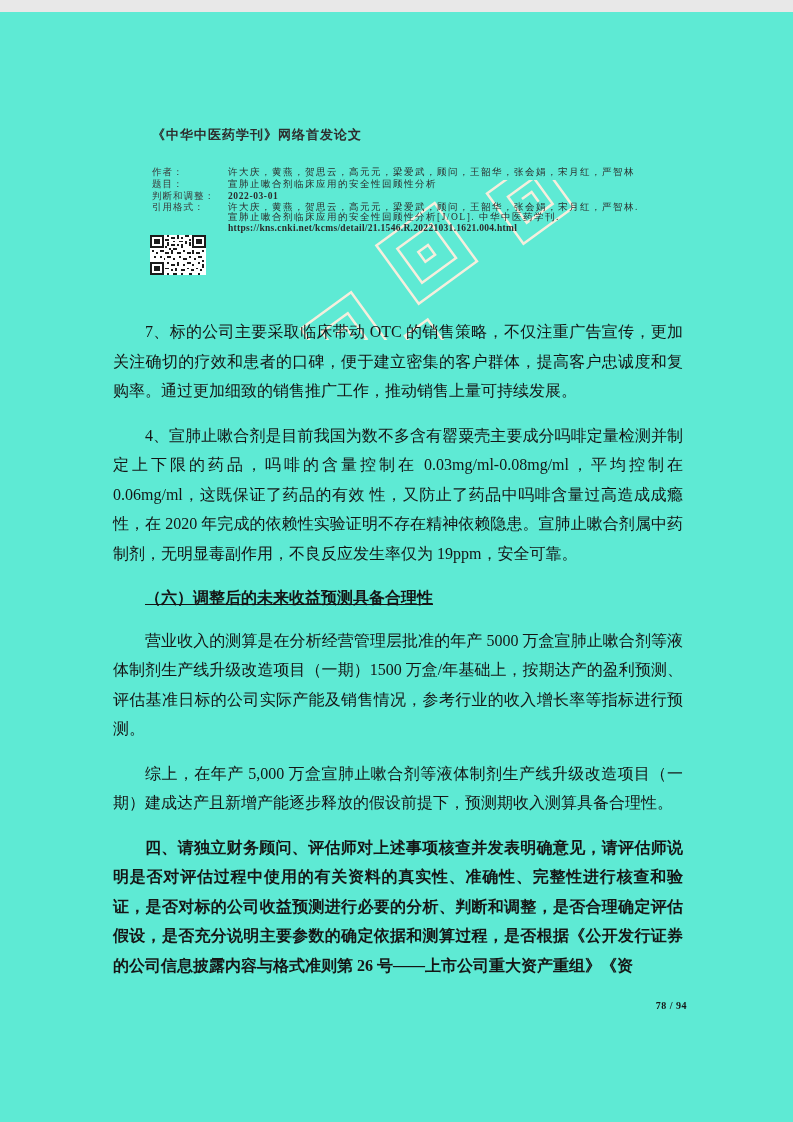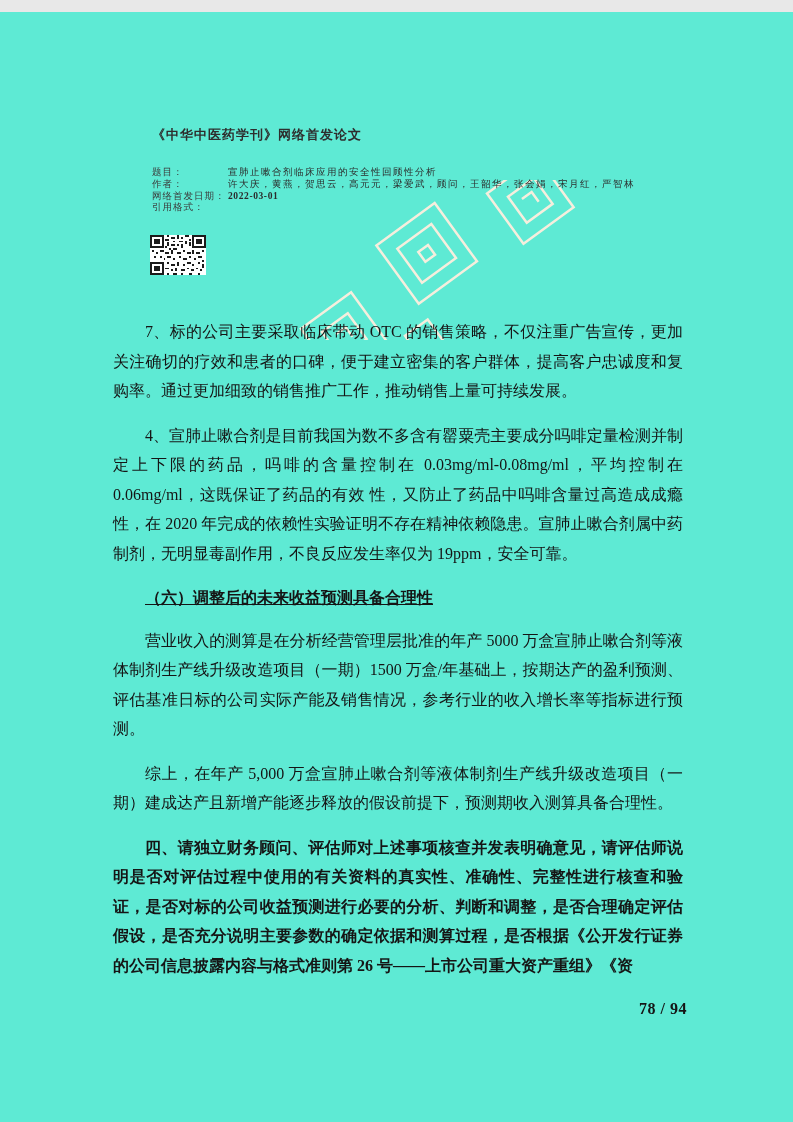--- a/index.html
+++ b/index.html
@@ -52,21 +52,21 @@
     margin:0 0 15px 0;text-indent:2em;
   }
   .para.bold{font-weight:bold;margin-top:6px;}
   .sec-heading{
     font-size:16px;font-weight:bold;line-height:29.5px;
     margin:13px 0 13px 0;text-indent:2em;text-decoration:underline;
   }
   
   .page-number{
     position:absolute;top:988px;right:106px;
-    font-size:16px;font-weight:bold;letter-spacing:0.5px;
+    font-size:10px;font-weight:bold;letter-spacing:0.5px;
   }
 </style>
 </head>
 <body>
 
 <div class="page">
 
   <div class="watermark">
     <svg width="440" height="160" viewBox="0 0 440 160">
       <g fill="none" stroke="#f6eedd" stroke-width="2.5" transform="rotate(-36 220 80)">
@@ -76,33 +76,37 @@
         <path d="M135 112 h28 v28 h-28 z"></path>
       </g>
     </svg>
   </div>
 
   <div class="notice">
     <div class="notice-title">《中华中医药学刊》网络首发论文</div>
 
     <div class="meta">
       <div class="meta-row">
+        <span class="meta-label">作者：</span>
+        <span class="meta-value">许大庆，黄燕，贺思云，高元元，梁爱武，顾问，王韶华，张会娟，宋月红，严智林</span>
+      </div>
+      <div class="meta-row">
         <span class="meta-label">题目：</span>
         <span class="meta-value">宣肺止嗽合剂临床应用的安全性回顾性分析</span>
       </div>
       <div class="meta-row">
-        <span class="meta-label">作者：</span>
-        <span class="meta-value">许大庆，黄燕，贺思云，高元元，梁爱武，顾问，王韶华，张会娟，宋月红，严智林</span>
-      </div>
-      <div class="meta-row">
-        <span class="meta-label">网络首发日期：</span>
+        <span class="meta-label">判断和调整：</span>
         <span class="meta-value strong">2022-03-01</span>
       </div>
       <div class="meta-row">
         <span class="meta-label">引用格式：</span>
+        <span class="meta-value">
+          <span>许大庆，黄燕，贺思云，高元元，梁爱武，顾问，王韶华，张会娟，宋月红，严智林. 宣肺止嗽合剂临床应用的安全性回顾性分析[J/OL]. 中华中医药学刊.</span>
+          <a class="meta-url">https://kns.cnki.net/kcms/detail/21.1546.R.20221031.1621.004.html</a>
+        </span>
       </div>
     </div>
 
     <svg class="qr" viewBox="0 0 29 21" shape-rendering="crispEdges">
       <rect x="0" y="0" width="29" height="21" fill="#ffffff"></rect>
       <g fill="#1b1b1b">
         <path d="M0 0h7v7h-7z"></path>
           <path d="M22 0h7v7h-7z"></path>
           <path d="M0 14h7v7h-7z"></path>
         <rect x="1" y="1" width="5" height="5" fill="#ffffff"></rect>

